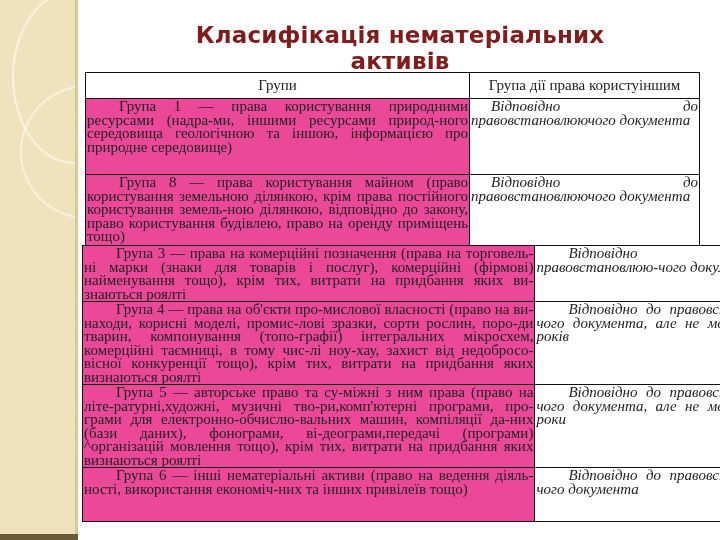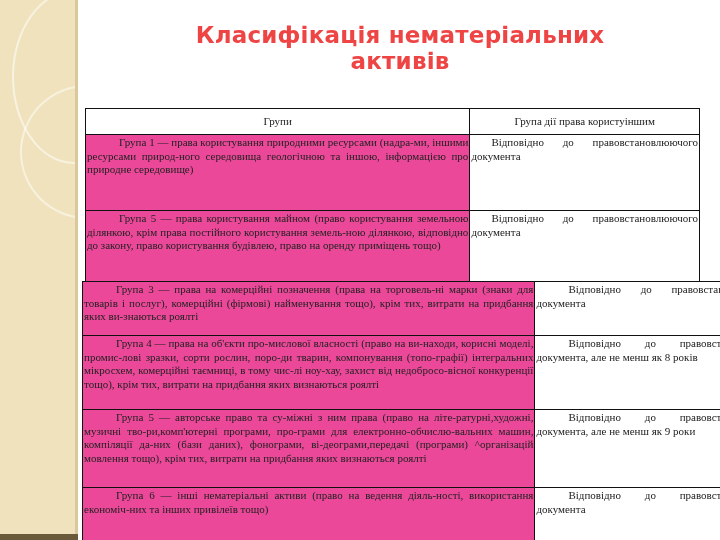--- a/index.html
+++ b/index.html
@@ -2,33 +2,33 @@
 <html><head>
   <meta charset="utf-8">
   <style>
     html, body { margin:0; padding:0; }
     body { width:720px; height:540px; position:relative; overflow:hidden; background:#ffffff; font-family:"Liberation Serif", serif; }
     .left-panel { position:absolute; left:0; top:0; width:78px; height:540px; background:#efe2bd; }
     .left-panel .edge { position:absolute; right:0; top:0; width:3px; height:540px; background:#d9c89a; }
     .left-panel .arc1 { position:absolute; left:12px; top:-10px; width:120px; height:170px; border:2px solid rgba(255,255,255,0.55); border-radius:50%; border-right-color:transparent; }
     .left-panel .arc2 { position:absolute; left:20px; top:85px; width:130px; height:130px; border:2px solid rgba(255,255,255,0.5); border-radius:50%; border-right-color:transparent; }
     .left-panel .bottom { position:absolute; left:0; bottom:0; width:78px; height:6px; background:#6b5a3a; }
-    .title { position:absolute; left:150px; top:22px; width:500px; text-align:center; font-family:"DejaVu Sans", sans-serif; font-weight:bold; font-size:23px; color:#ef4444; letter-spacing:0.2px; }
-    table { position:absolute; border-collapse:collapse; font-size:11px; color:#222; line-height:13.5px; background:#fff;margin-top:36px; }
+    .title { position:absolute; left:150px; top:22px; width:500px; text-align:center; font-family:"DejaVu Sans", sans-serif; font-weight:bold; font-size:23px; color:#7f1d1d; letter-spacing:0.2px; }
+    table { position:absolute; border-collapse:collapse; font-size:15px; color:#222; line-height:13.5px; background:#fff; }
     td { border:1.5px solid #111; vertical-align:top; padding:1px 1px 0 1px; }
     .t1 { left:85px; top:72px; width:615px; }
     .t2 { left:82px; top:245px; width:701px;border-radius:31px; }
     .c1a { width:385px; }
     .c1b { width:228px; }
     .c2a { width:388px; }
     .c2b { width:211px; }
     .hdr td { height:24px; vertical-align:middle; text-align:center; }
     .grp { text-align:justify; }
     .grp span.ind { display:inline-block; width:32px; }
-    .term { text-align:justify; }
+    .term { text-align:justify;font-style:italic; }
     .r1 { height:76px; } .r2 { height:78px; }
     .r3 { height:54px; } .r4 { height:74px; } .r5 { height:78px; } .r6 { height:54px; }
     .shade { background:#ec4899; }
   </style>
 </head>
 <body>
 
 <div class="left-panel">
   <div class="arc1"></div>
   <div class="arc2"></div>
@@ -42,21 +42,21 @@
   <tbody>
       <tr class="hdr">
     <td class="c1a">Групи</td>
     <td class="c1b">Група дії права користуіншим</td>
   </tr>
   <tr class="r1">
     <td class="grp shade"><span class="ind"></span><span>Група 1 — права користування природними ресурсами (надра-ми, іншими ресурсами природ-ного середовища геологічною та іншою, інформацією про природне середовище)</span></td>
     <td class="term"><span class="ind" style="display:inline-block;width:20px"></span><span>Відповідно до правовстановлюючого документа</span></td>
   </tr>
   <tr class="r2">
-    <td class="grp shade"><span class="ind"></span><span>Група 5 — права користування майном (право користування земельною ділянкою, крім права постійного користування земель-ною ділянкою, відповідно до закону, право користування будівлею, право на оренду приміщень тощо)</span></td>
+    <td class="grp shade"><span class="ind"></span><span>Група 8 — права користування майном (право користування земельною ділянкою, крім права постійного користування земель-ною ділянкою, відповідно до закону, право користування будівлею, право на оренду приміщень тощо)</span></td>
     <td class="term"><span class="ind" style="display:inline-block;width:20px"></span><span>Відповідно до правовстановлюючого документа</span></td>
   </tr>
 </tbody>
   </table>
 
 <table class="t2">
   <tbody>
       <tr class="r3">
     <td class="c2a grp shade"><span class="ind"></span><span>Група 3 — права на комерційні позначення (права на торговель-ні марки (знаки для товарів і послуг), комерційні (фірмові) найменування тощо), крім тих, витрати на придбання яких ви-знаються роялті</span></td>
     <td class="c2b term"><span class="ind" style="display:inline-block;width:32px"></span><span>Відповідно до правовстановлюю-чого документа</span></td>

